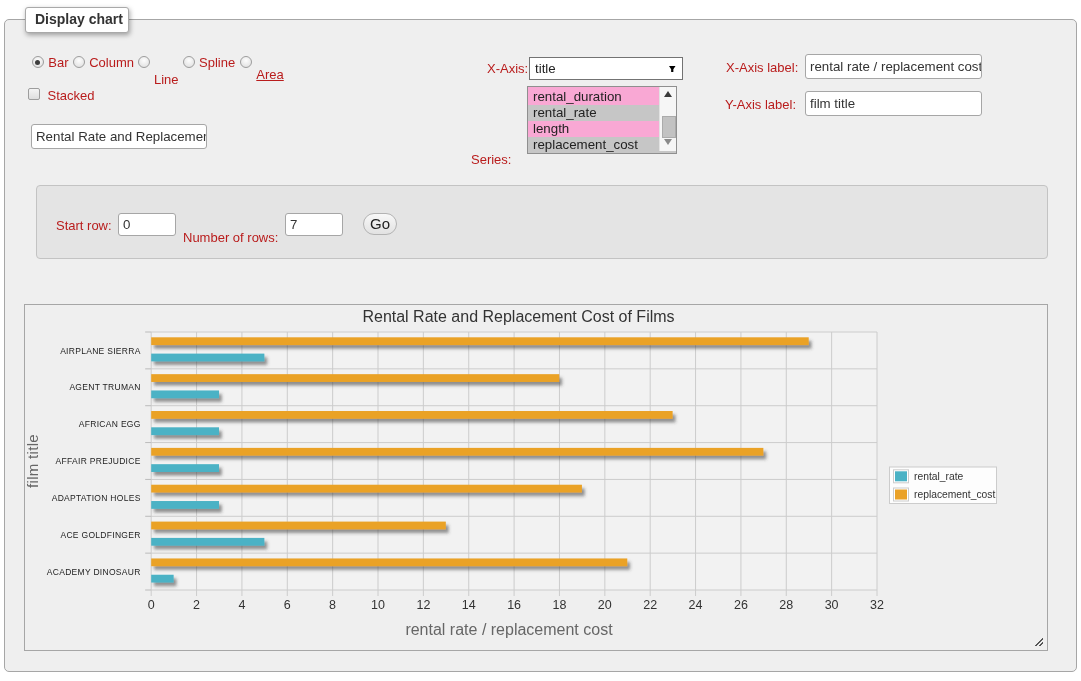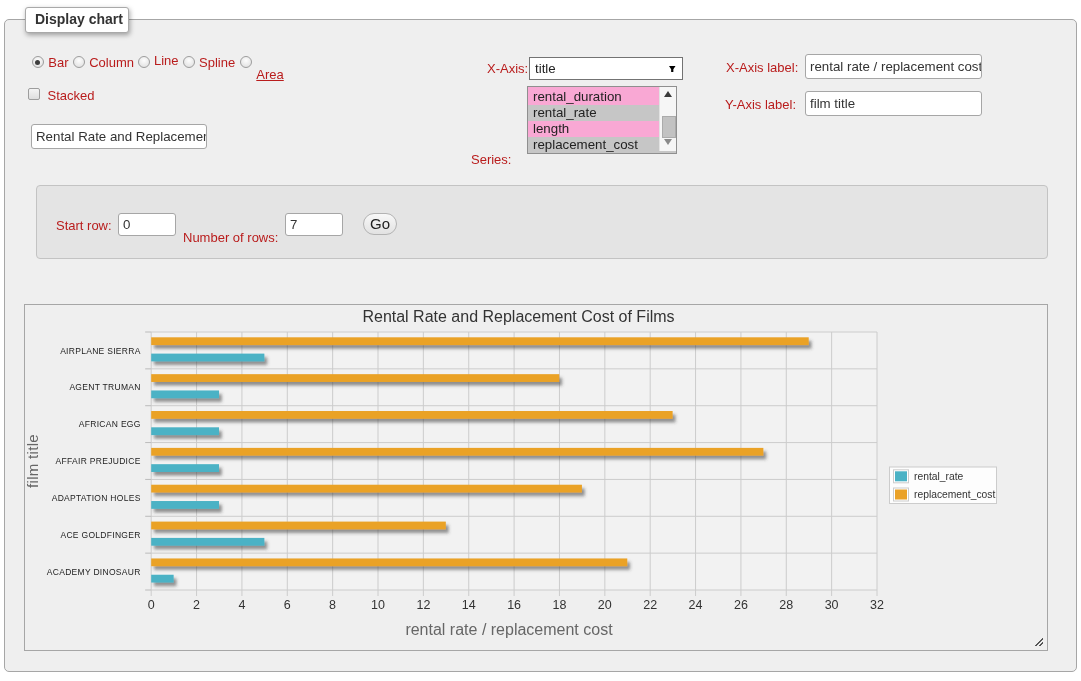--- a/index.html
+++ b/index.html
@@ -29,21 +29,21 @@
 </style></head>
 <body>
 <div class="abs fieldset"></div>
 <div class="abs leg">Display chart</div>
 
 <div class="abs radio on" style="left:31.5px;top:56px;"></div>
 <div class="abs lbl" style="left:48.3px;top:55px;">Bar</div>
 <div class="abs radio" style="left:73px;top:56px;"></div>
 <div class="abs lbl" style="left:89.2px;top:55px;text-align:right;">Column</div>
 <div class="abs radio" style="left:138px;top:56px;"></div>
-<div class="abs lbl" style="left:154px;top:53px;">Line</div>
+<div class="abs lbl" style="left:154px;top:72px;">Line</div>
 <div class="abs radio" style="left:183px;top:56px;"></div>
 <div class="abs lbl" style="left:199px;top:55px;">Spline</div>
 <div class="abs radio" style="left:240px;top:56px;"></div>
 <div class="abs lbl" style="left:256.3px;top:67px;text-decoration:underline;">Area</div>
 
 <div class="abs cbx" style="left:28px;top:88px;"></div>
 <div class="abs lbl" style="left:47.5px;top:87.5px;">Stacked</div>
 
 <input class="txt" style="left: 31px; top: 124px; width: 170px; height: 23px;" value="Rental Rate and Replacement Cost of Films">
 

